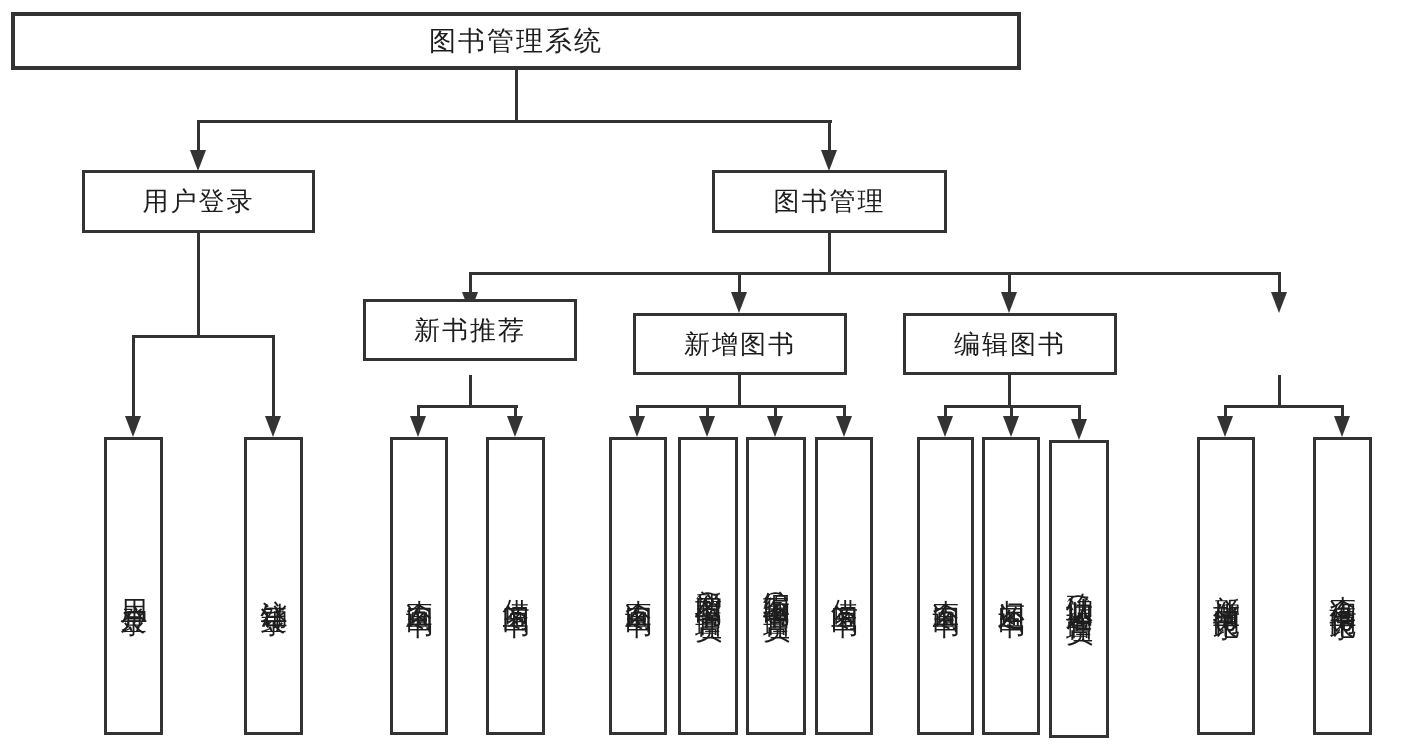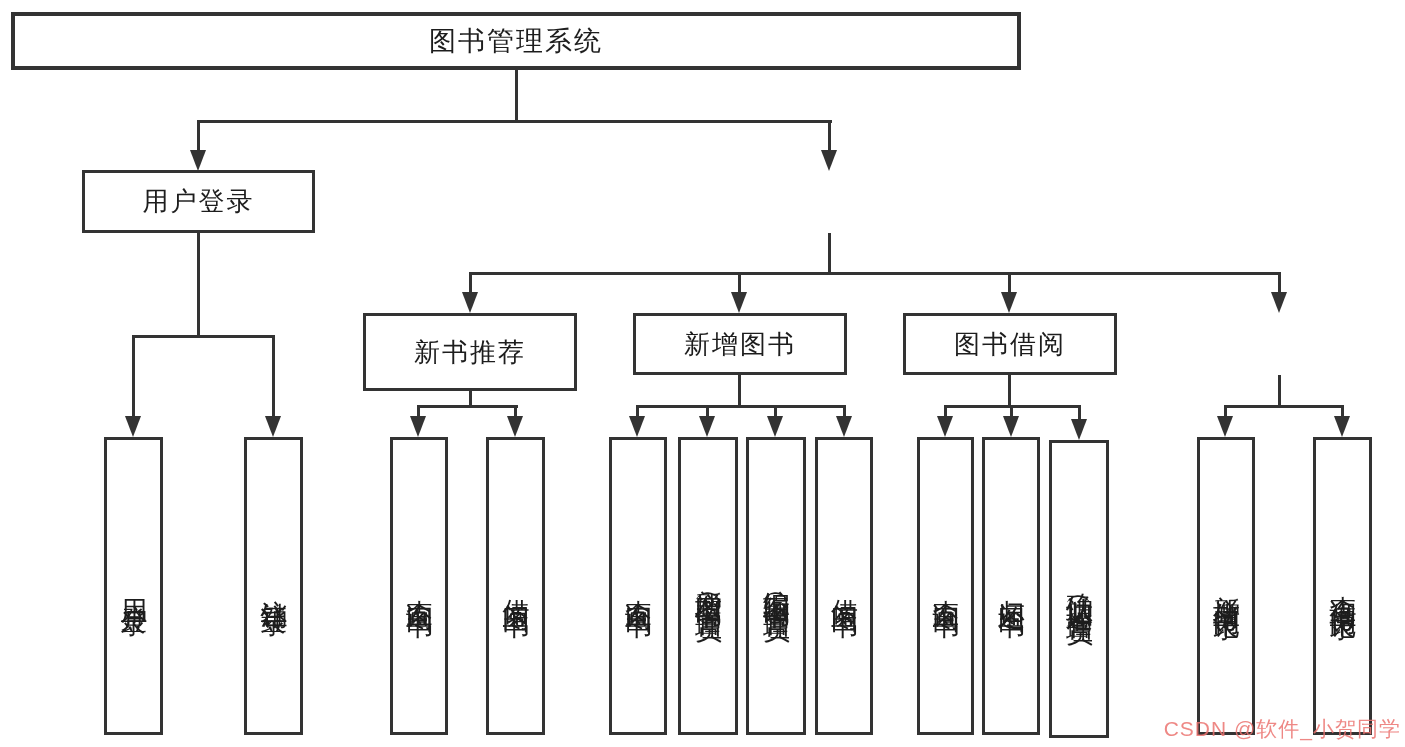--- a/index.html
+++ b/index.html
@@ -36,31 +36,34 @@
 <div id="canvas">
 
   <div class="node root" style="left:11px;top:12px;width:1010px;height:58px;">
     <span>图书管理系统</span>
   </div>
 
   <div class="node" style="left:82px;top:170px;width:233px;height:63px;">
     <span>用户登录</span>
   </div>
 
+  <div class="node" style="left:712px;top:170px;width:235px;height:63px;">
+    <span>图书管理</span>
+  </div>
 
-  <div class="node" style="left:363px;top:313px;width:214px;height:78px;align-items:center;">
+  <div class="node" style="left:363px;top:299px;width:214px;height:62px;align-items:center;">
     <span>新书推荐</span>
   </div>
 
   <div class="node" style="left:633px;top:313px;width:214px;height:62px;">
     <span>新增图书</span>
   </div>
 
   <div class="node" style="left:903px;top:313px;width:214px;height:62px;">
-    <span>图书借阅</span>
+    <span>编辑图书</span>
   </div>
 
 
   <div class="node v" style="left:104px;top:437px;width:59px;height:298px;">
     <span>用户登录</span>
   </div>
 
   <div class="node v" style="left:244px;top:437px;width:59px;height:298px;">
     <span>注销登录</span>
   </div>
@@ -161,15 +164,14 @@
   <div class="vline" style="left:1078px;top:405px;height:17px;"></div>
   <div class="arrow" style="left:1071px;top:419px;"></div>
 
   <div class="vline" style="left:1278px;top:375px;height:33px;"></div>
   <div class="hline" style="left:1224px;top:405px;width:120px;"></div>
   <div class="vline" style="left:1224px;top:405px;height:14px;"></div>
   <div class="arrow" style="left:1217px;top:416px;"></div>
   <div class="vline" style="left:1341px;top:405px;height:14px;"></div>
   <div class="arrow" style="left:1334px;top:416px;"></div>
 
-  <div class="watermark">CSDN @软件_小贺同学</div>
 
 </div>
 
 </body></html>

